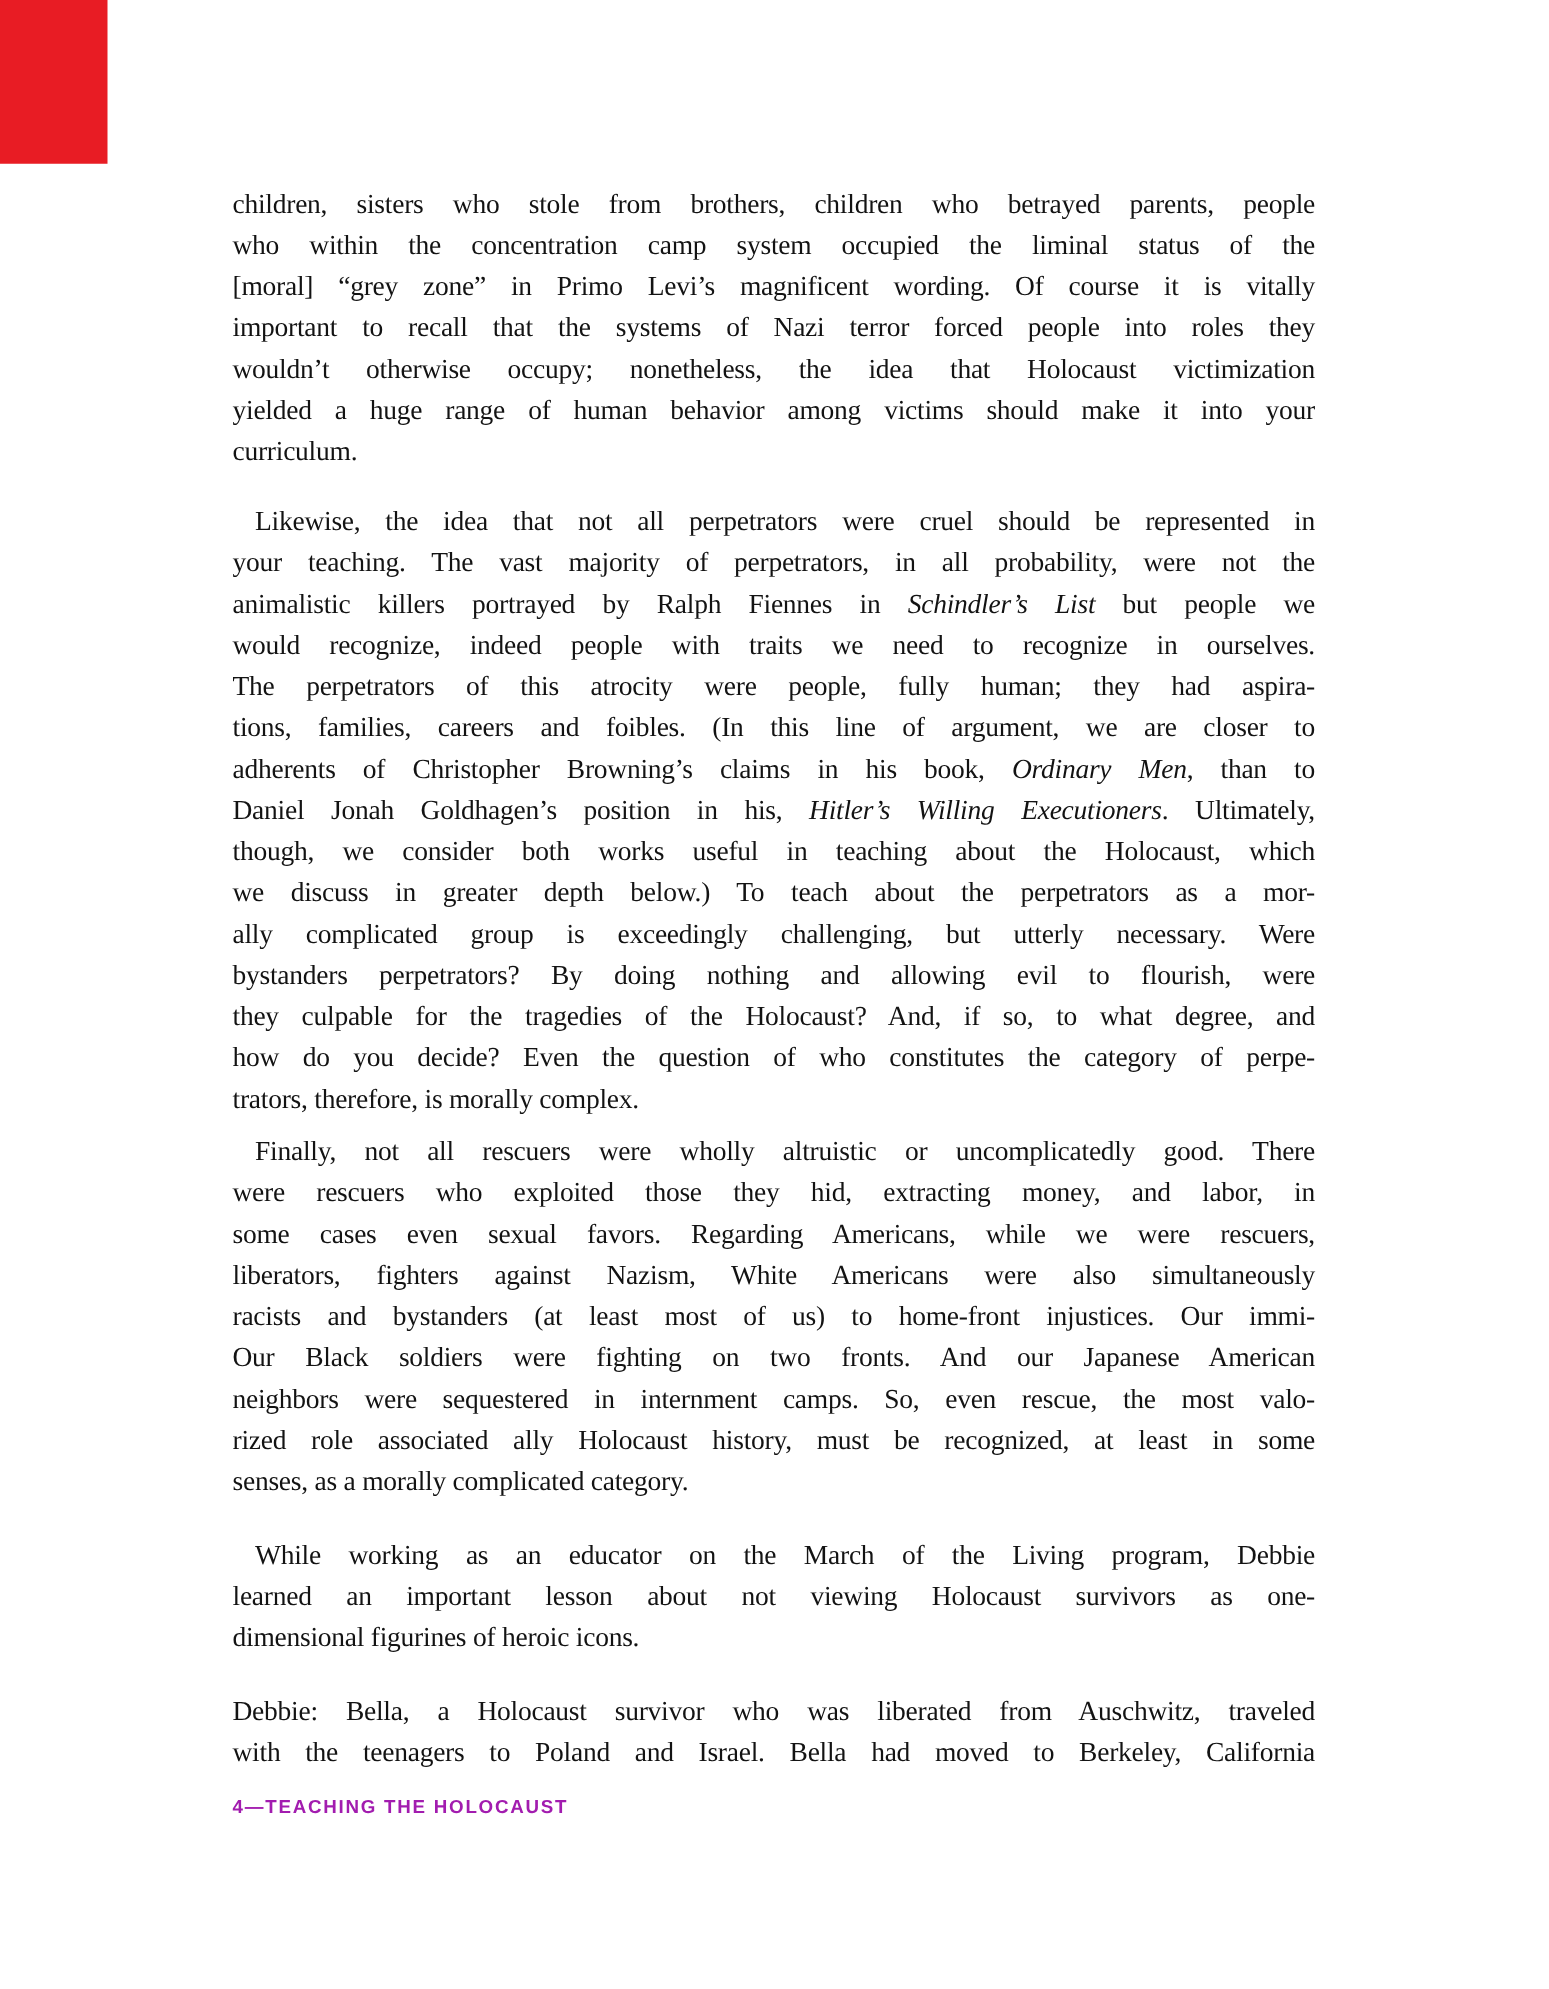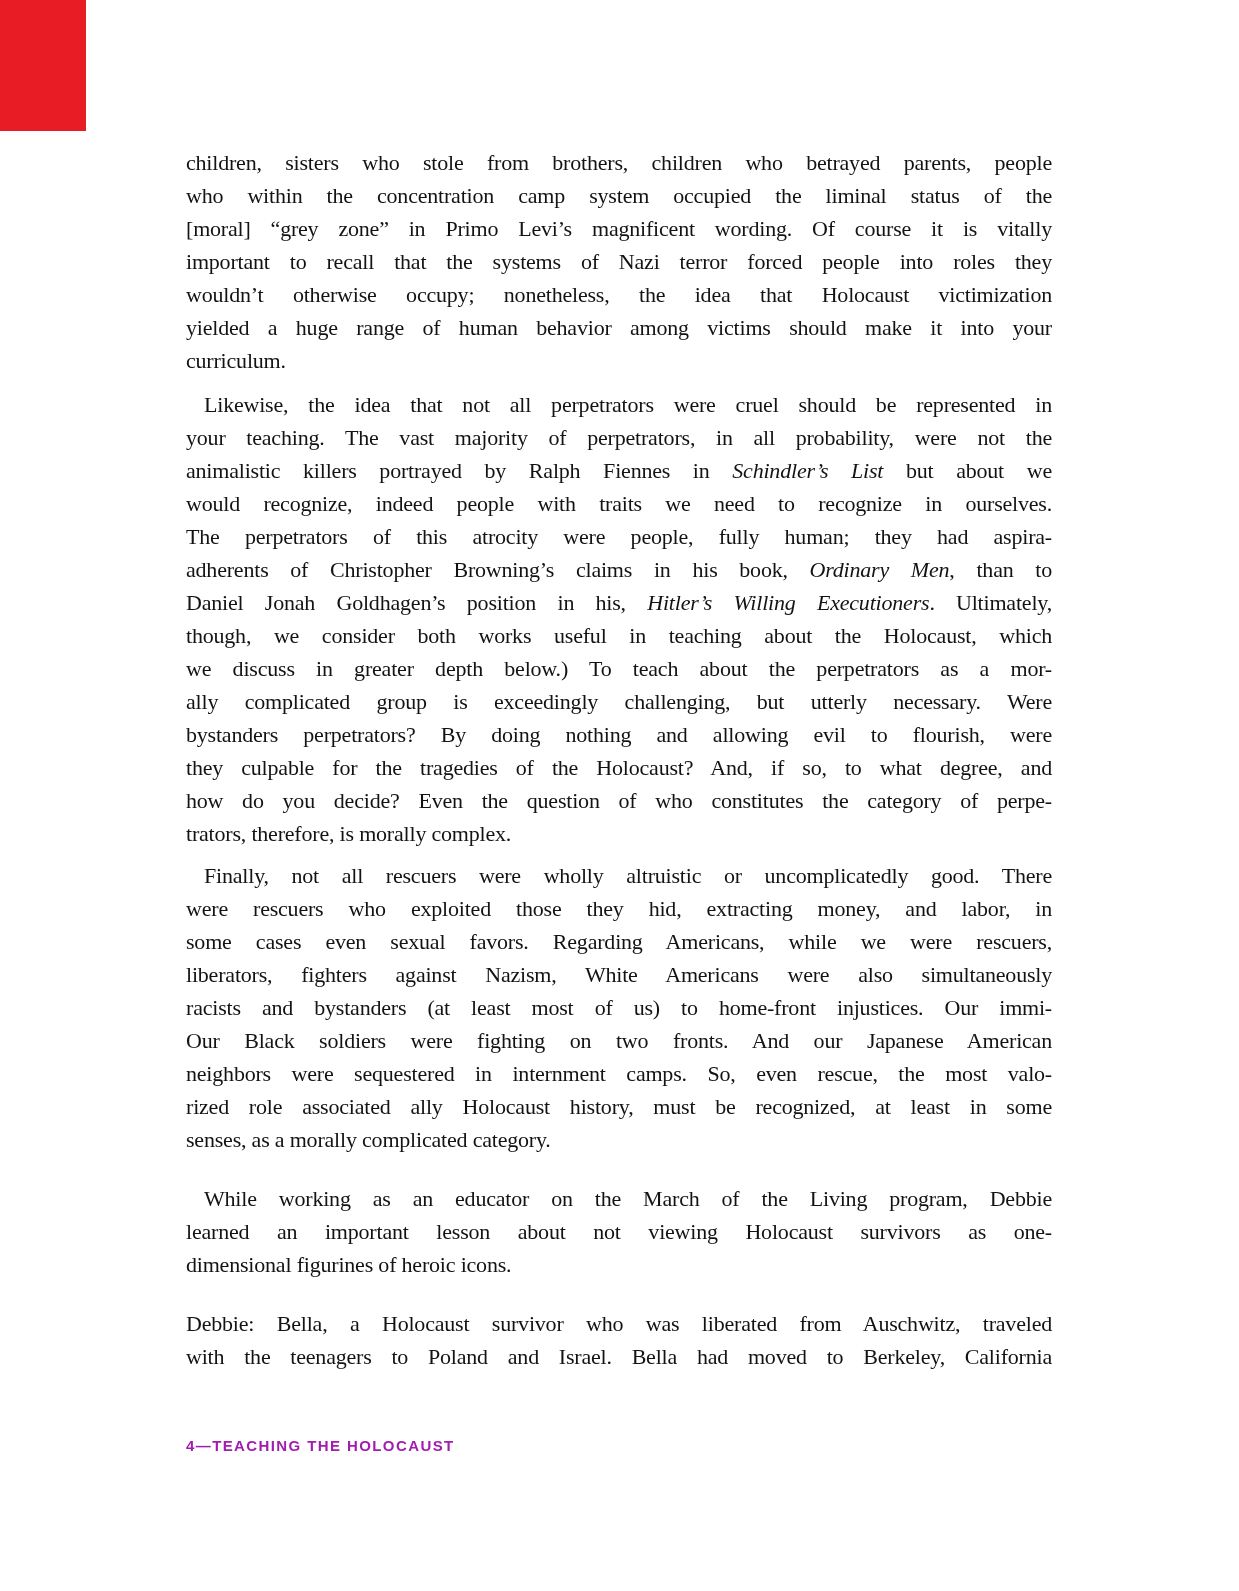--- a/index.html
+++ b/index.html
@@ -23,21 +23,21 @@
     position: absolute;
     left: 186px;
     top: 146px;
     width: 866px;
     font-size: 22px;
     line-height: 33px;
     letter-spacing: -0.2px;
     color: #131313;
   }
   .para { margin: 0; }
-  .para + .para { margin-top: 11px; }
+  .para + .para { margin-top: 23px; }
   .para:nth-child(3) { margin-top: 9px; }
   .para:nth-child(4) { margin-top: 26px; }
   .para:nth-child(5) { margin-top: 26px; }
   .line {
     text-align: justify;
     text-align-last: justify;
     white-space: normal;
   }
   .line.end { text-align-last: left; }
   .line.indent { text-indent: 18px; }
@@ -65,23 +65,24 @@
         <div class="line"><span>who within the concentration camp system occupied the liminal status of the</span></div>
         <div class="line"><span>[moral] “grey zone” in Primo Levi’s magnificent wording. Of course it is vitally</span></div>
         <div class="line"><span>important to recall that the systems of Nazi terror forced people into roles they</span></div>
         <div class="line"><span>wouldn’t otherwise occupy; nonetheless, the idea that Holocaust victimization</span></div>
         <div class="line"><span>yielded a huge range of human behavior among victims should make it into your</span></div>
         <div class="line end"><span>curriculum.</span></div>
       </div>
       <div class="para">
         <div class="line indent"><span>Likewise, the idea that not all perpetrators were cruel should be represented in</span></div>
         <div class="line"><span>your teaching. The vast majority of perpetrators, in all probability, were not the</span></div>
-        <div class="line"><span>animalistic killers portrayed by Ralph Fiennes in </span><i>Schindler’s List</i><span> but about we</span></div>
+        <div class="line"><span>animalistic killers portrayed by Ralph Fiennes in </span><i>Schindler’s List</i><span> but people we</span></div>
         <div class="line"><span>would recognize, indeed people with traits we need to recognize in ourselves.</span></div>
         <div class="line"><span>The perpetrators of this atrocity were people, fully human; they had aspira-</span></div>
+        <div class="line"><span>tions, families, careers and foibles. (In this line of argument, we are closer to</span></div>
         <div class="line"><span>adherents of Christopher Browning’s claims in his book, </span><i>Ordinary Men</i><span>, than to</span></div>
         <div class="line"><span>Daniel Jonah Goldhagen’s position in his, </span><i>Hitler’s Willing Executioners</i><span>. Ultimately,</span></div>
         <div class="line"><span>though, we consider both works useful in teaching about the Holocaust, which</span></div>
         <div class="line"><span>we discuss in greater depth below.) To teach about the perpetrators as a mor-</span></div>
         <div class="line"><span>ally complicated group is exceedingly challenging, but utterly necessary. Were</span></div>
         <div class="line"><span>bystanders perpetrators? By doing nothing and allowing evil to flourish, were</span></div>
         <div class="line"><span>they culpable for the tragedies of the Holocaust? And, if so, to what degree, and</span></div>
         <div class="line"><span>how do you decide? Even the question of who constitutes the category of perpe-</span></div>
         <div class="line end"><span>trators, therefore, is morally complex.</span></div>
       </div>

